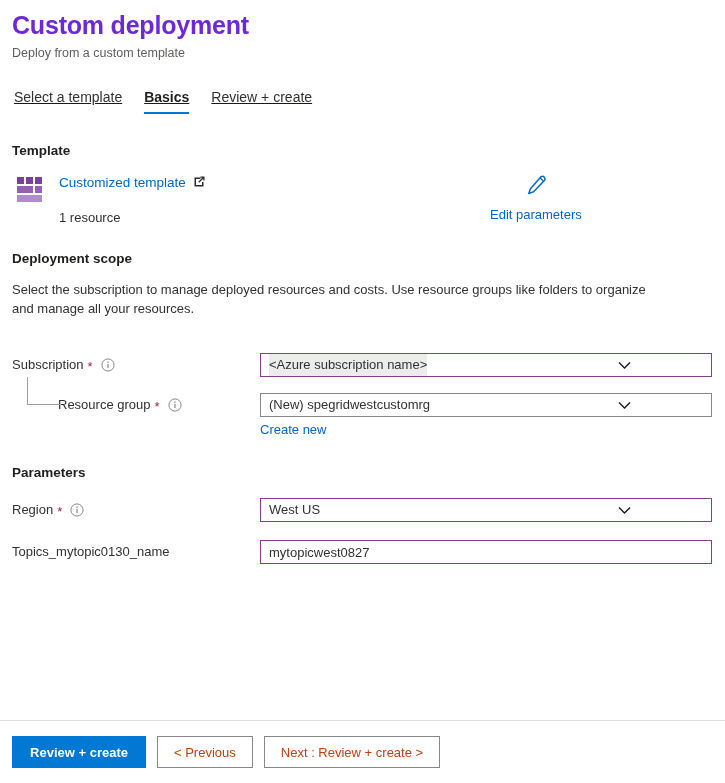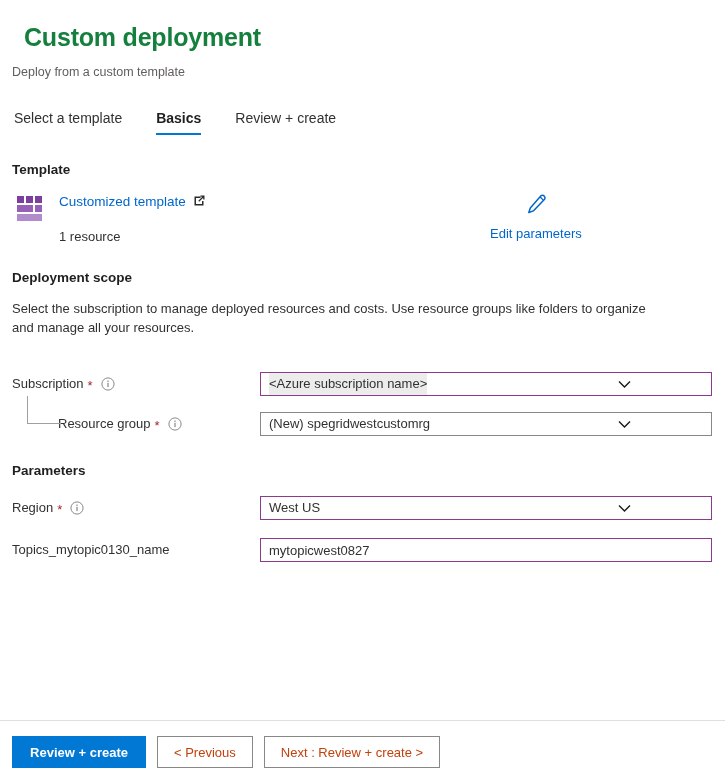--- a/index.html
+++ b/index.html
@@ -18,40 +18,41 @@
     overflow: hidden;
   }
 
   
   .page-header {
     padding: 10px 0 0 12px;
   }
   .page-title {
     font-size: 25px;
     font-weight: 600;
-    color: #15803d;
+    color: #6d28d9;
     letter-spacing: -0.2px;
     line-height: 30px;
-    margin: 12px;
+    margin: 0;
   }
   .page-subtitle {
     font-size: 12.5px;
     color: #605e5c;
     margin-top: 5px;
     line-height: 16px;
   }
 
   
   .tabs {
     display: flex;
-    align-items: center;
-    gap: 34px;
+    align-items: flex-start;
+    gap: 22px;
     margin-top: 27px;
     padding-left: 14px;
     height: 30px;
+    text-decoration: underline;
   }
   .tab {
     position: relative;
     font-size: 14px;
     color: #323130;
     padding-bottom: 8px;
     cursor: pointer;
     line-height: 18px;
     white-space: nowrap;
   }
@@ -372,20 +373,24 @@
         <span>(New) spegridwestcustomrg</span>
       </div>
       <span class="chevron">
         <svg width="13" height="8" viewBox="0 0 13 8" xmlns="http://www.w3.org/2000/svg">
           <path d="M1 1 L6.5 6.5 L12 1" fill="none" stroke="#1b1a19" stroke-width="1.4"></path>
         </svg>
       </span>
     </div>
   </div>
 
+  <div class="helper-row">
+    <span class="helper-spacer"></span>
+    <a class="helper-link">Create new</a>
+  </div>
 
   <div class="section-heading" style="margin-top:26px;">Parameters</div>
 
   <div class="form-row" style="margin-top:16px;">
     <div class="form-label">
       <span>Region</span>
       <span class="req">*</span>
       <span class="info-icon">
         <svg width="14" height="14" viewBox="0 0 14 14" xmlns="http://www.w3.org/2000/svg">
           <circle cx="7" cy="7" r="6.1" fill="none" stroke="#8a8886" stroke-width="1"></circle>

